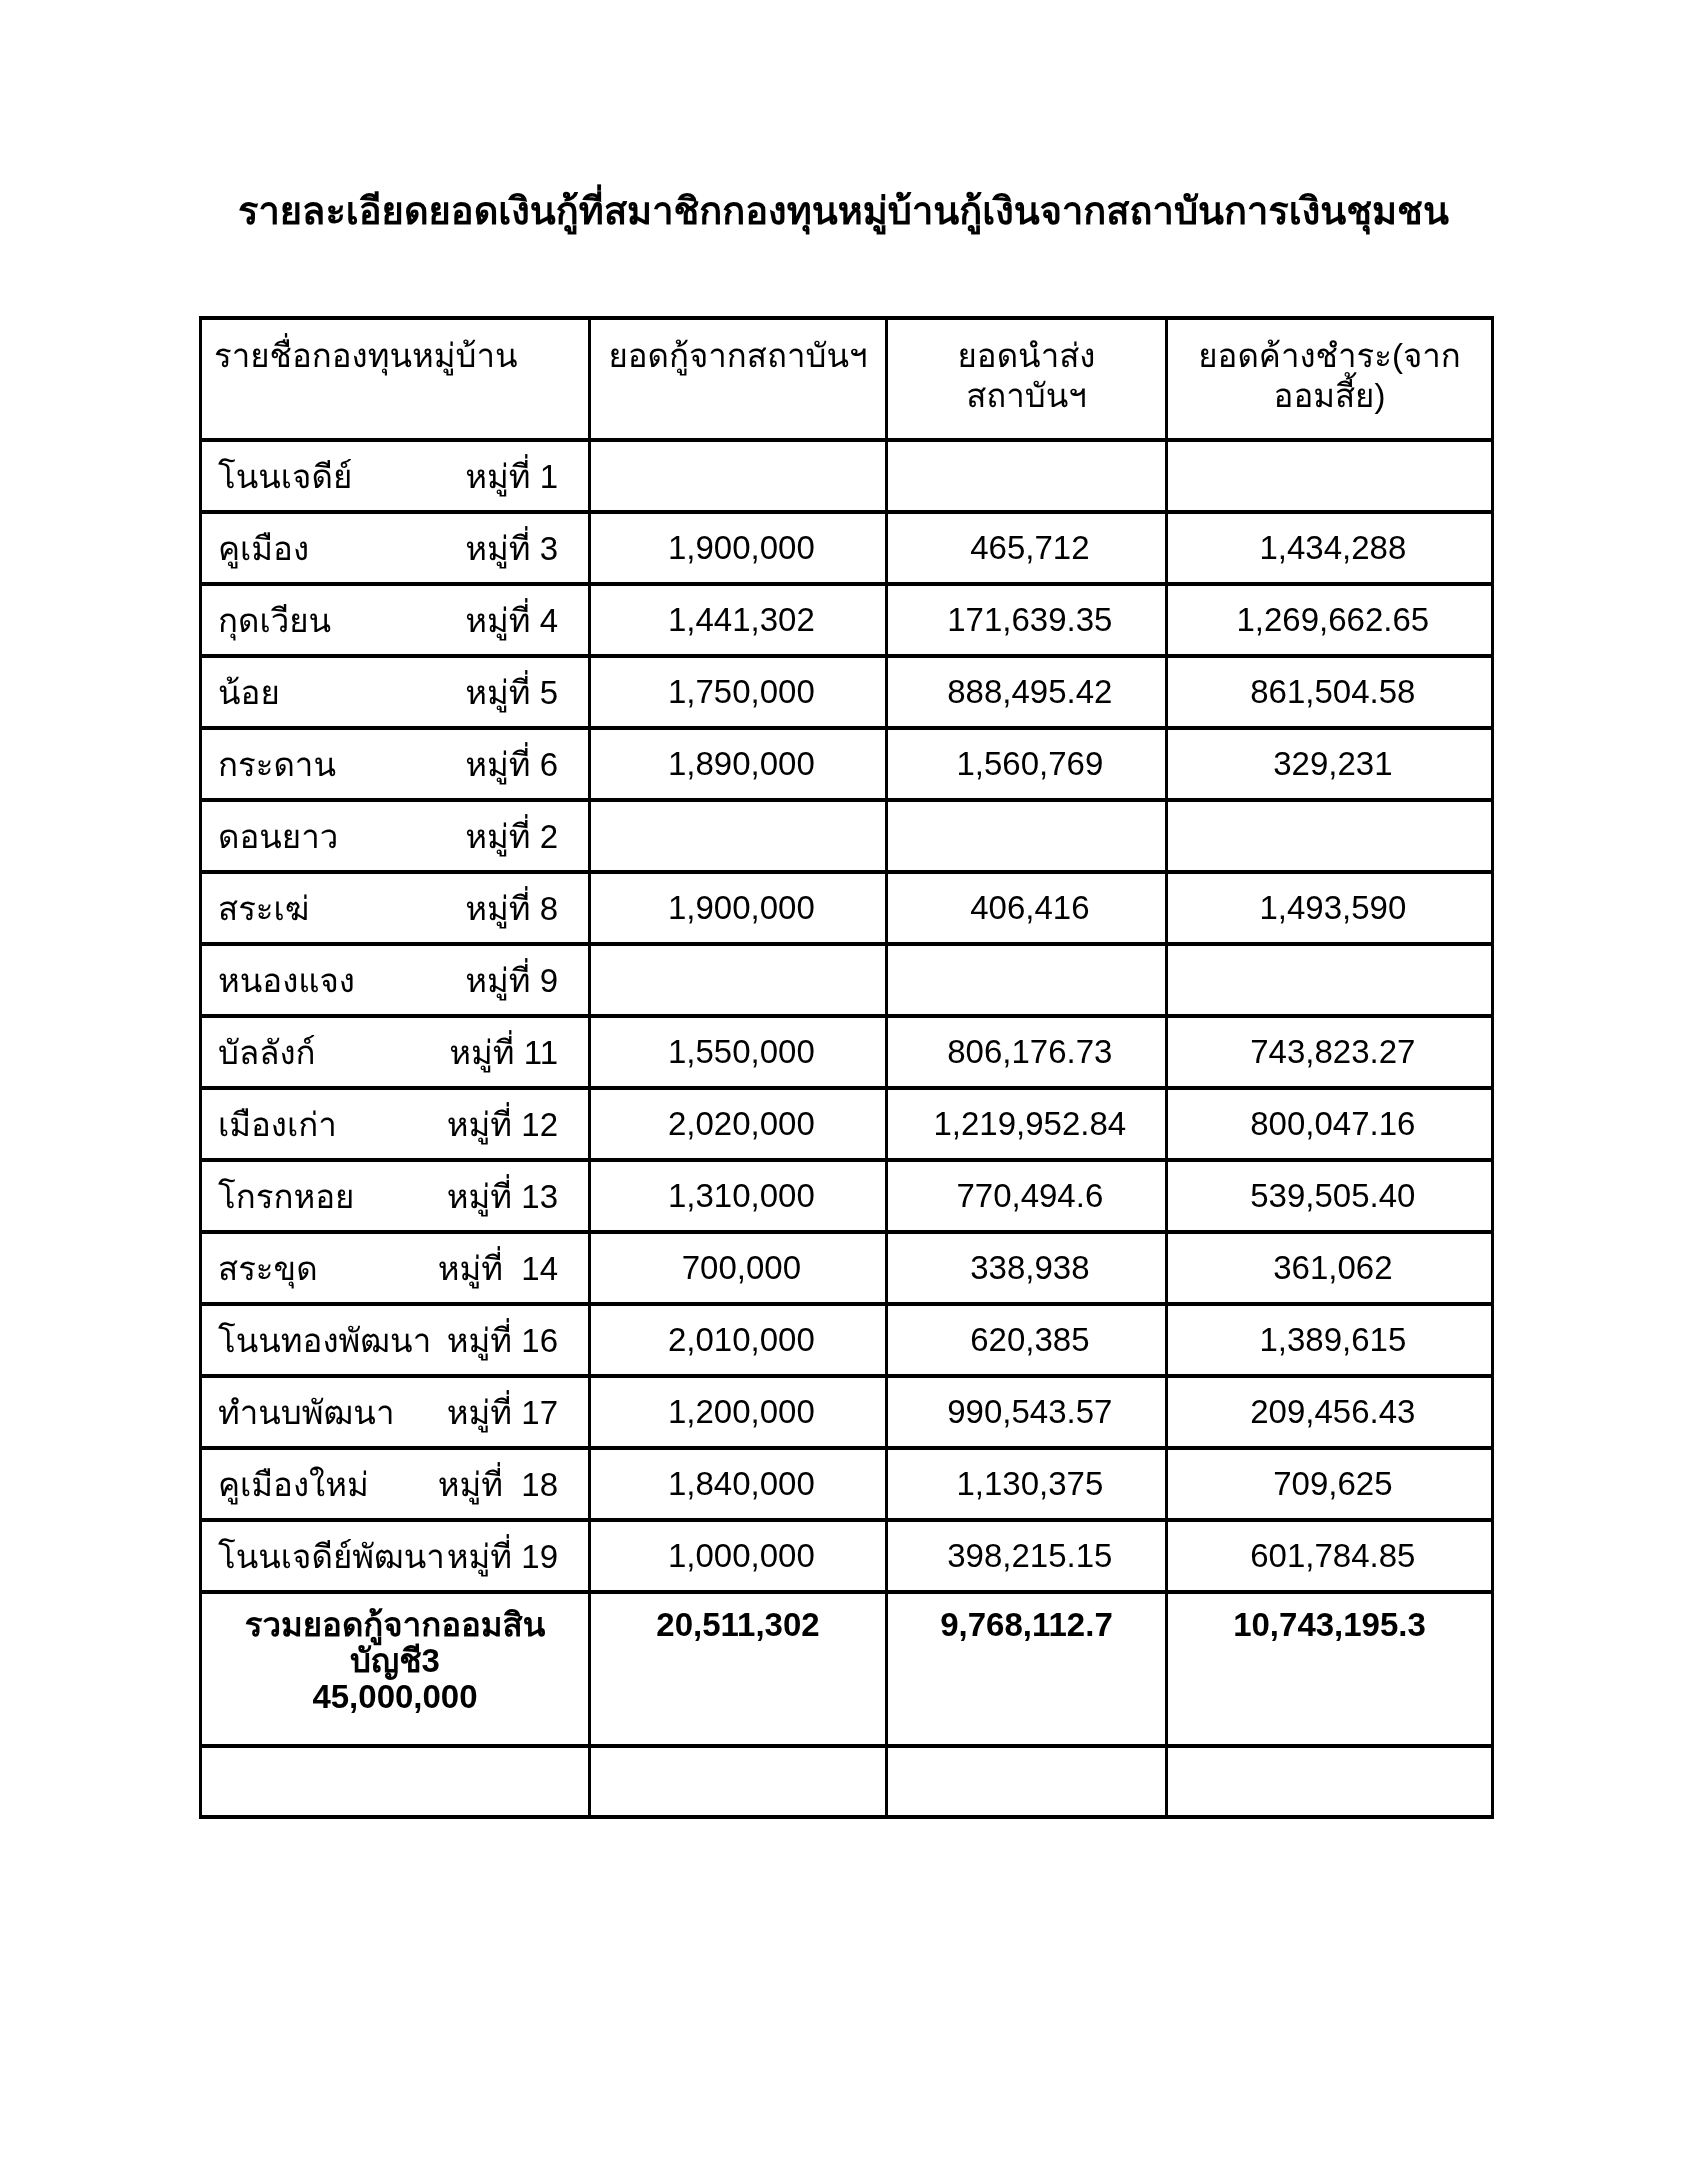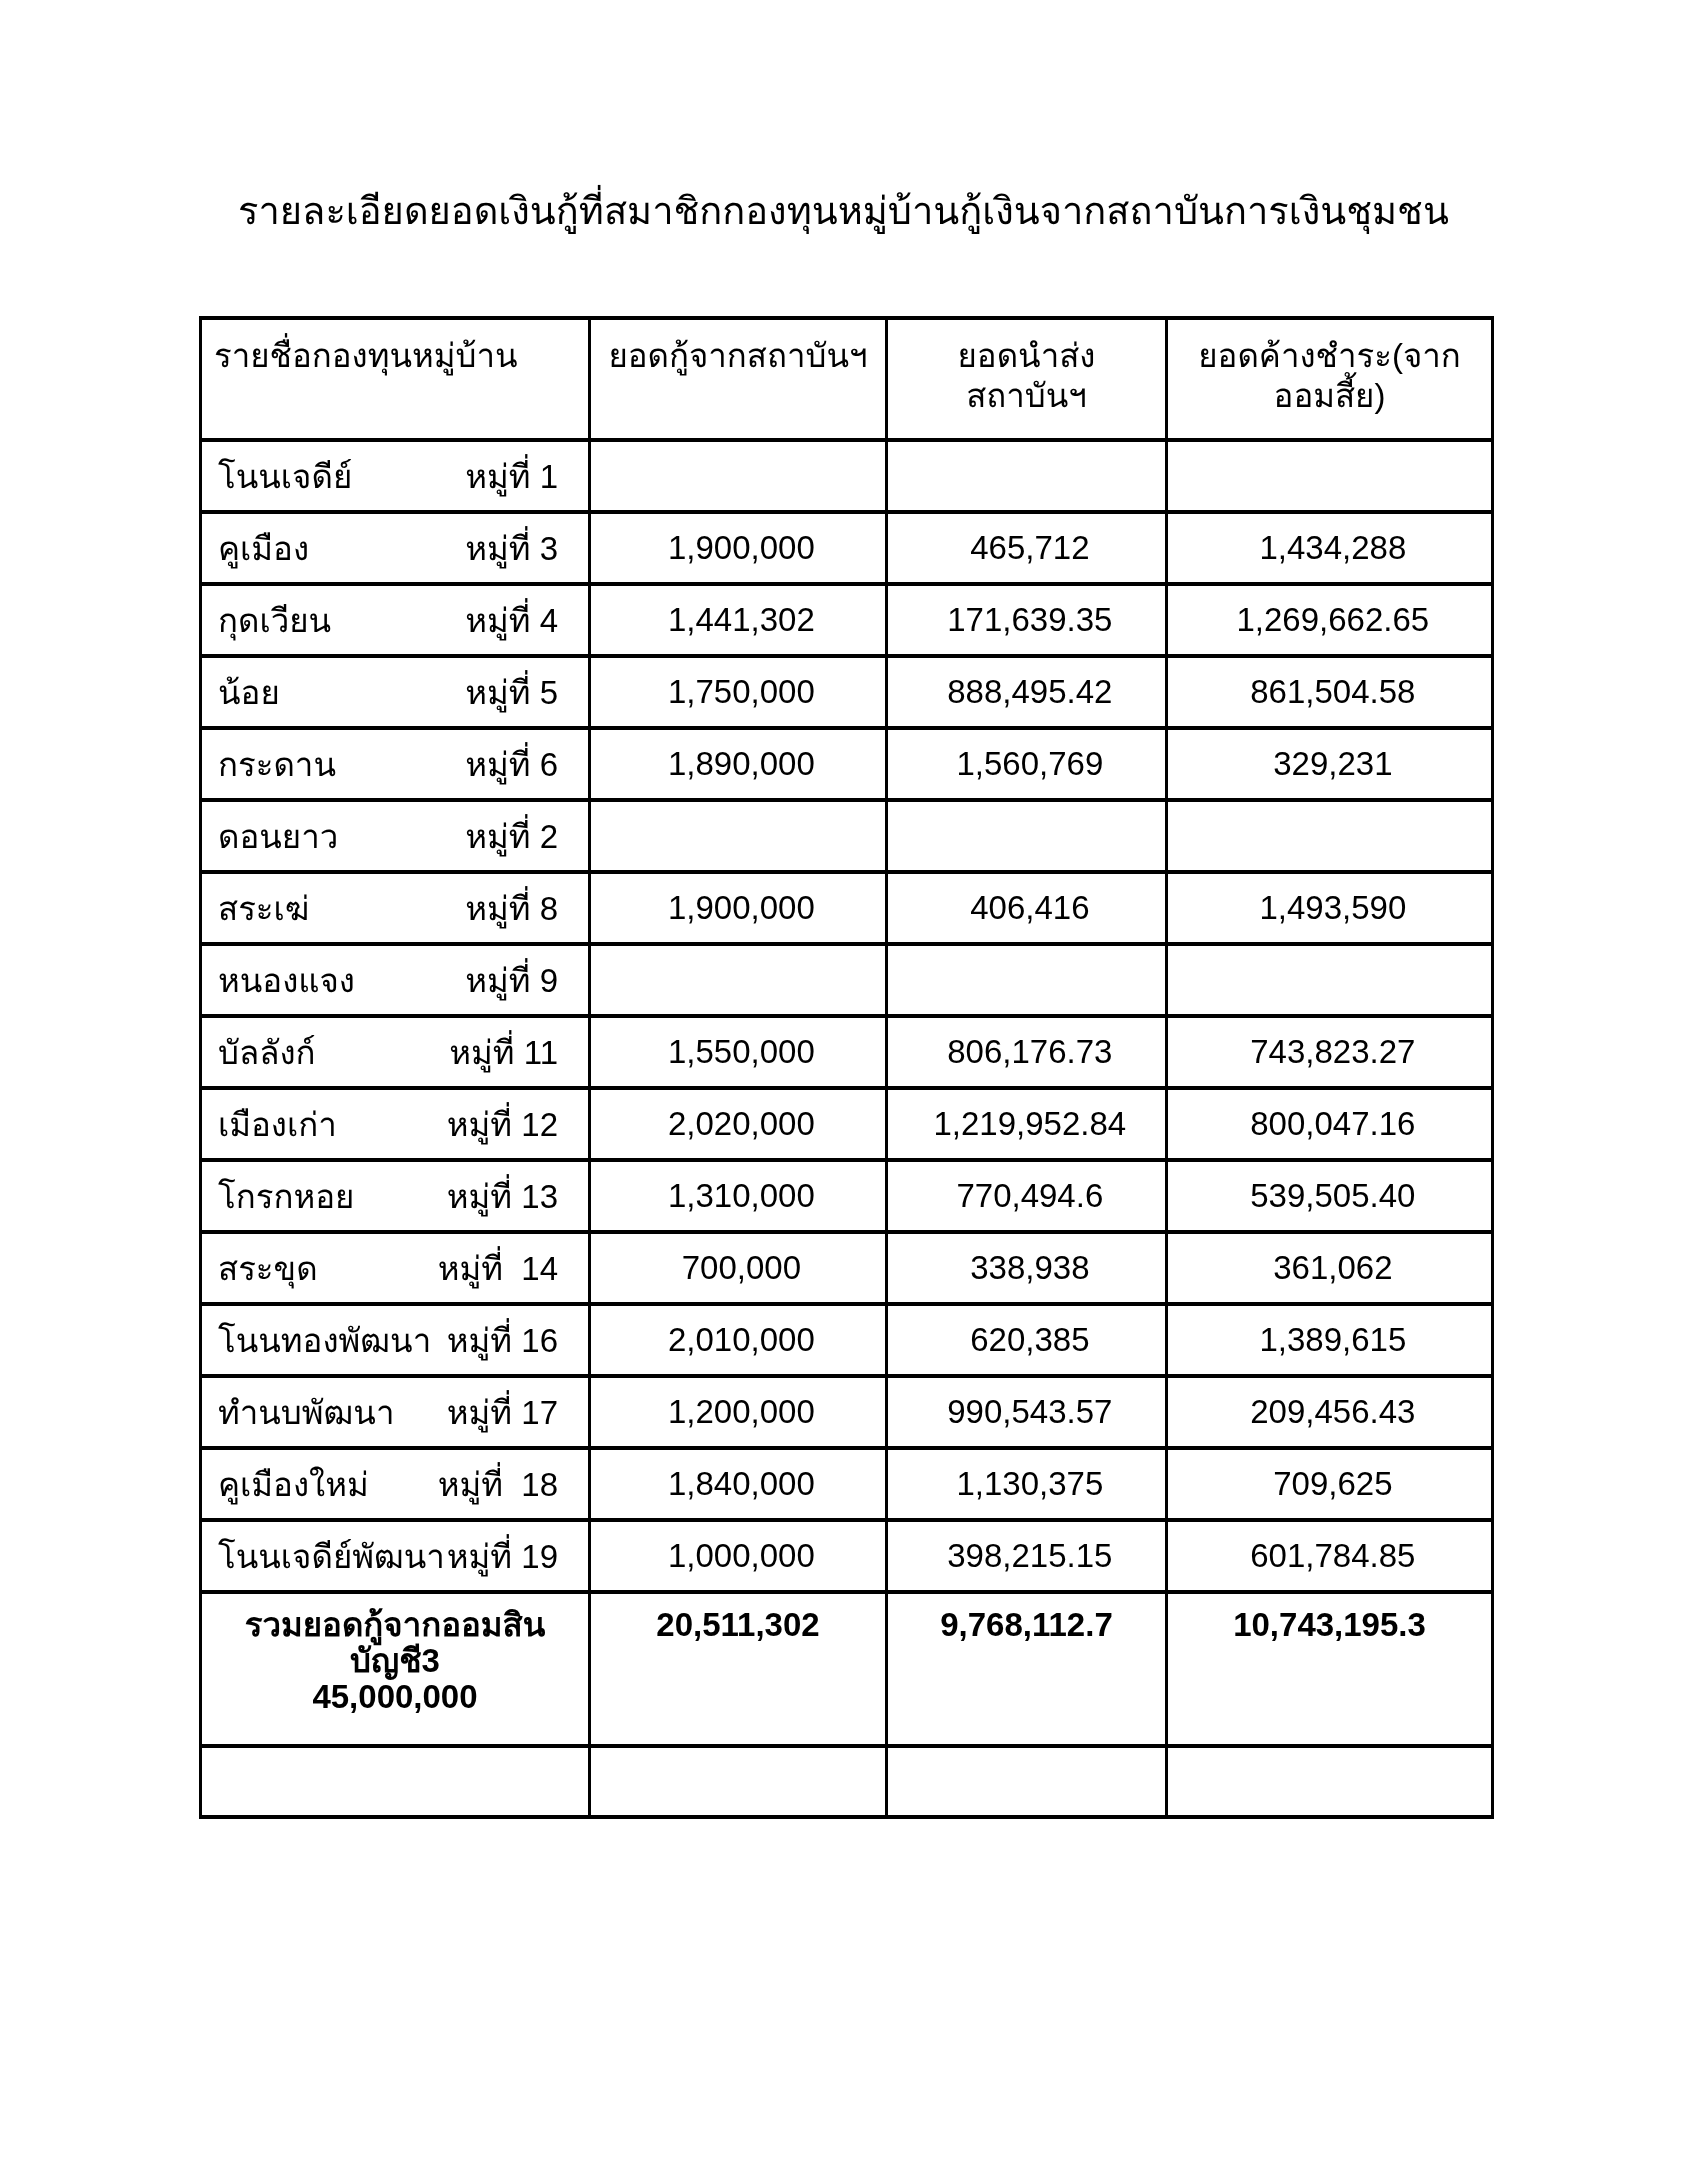--- a/index.html
+++ b/index.html
@@ -15,21 +15,21 @@
     font-family: "Liberation Sans", "DejaVu Sans", sans-serif;
     color: #000000;
   }
   .doc-title {
     position: absolute;
     top: 187px;
     left: 0;
     width: 1687px;
     text-align: center;
     font-size: 38px;
-    font-weight: normal;
+    font-weight: bold;
     line-height: 48px;
   }
   table.loan-table {
     position: absolute;
     left: 199px;
     top: 316px;
     border-collapse: collapse;
     table-layout: fixed;
     width: 1291px;
     font-size: 33px;

